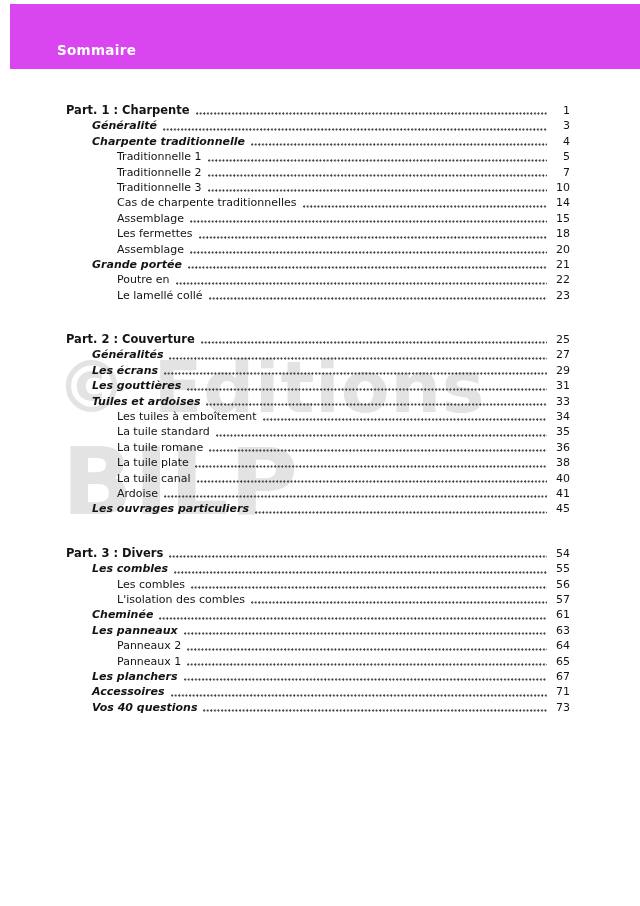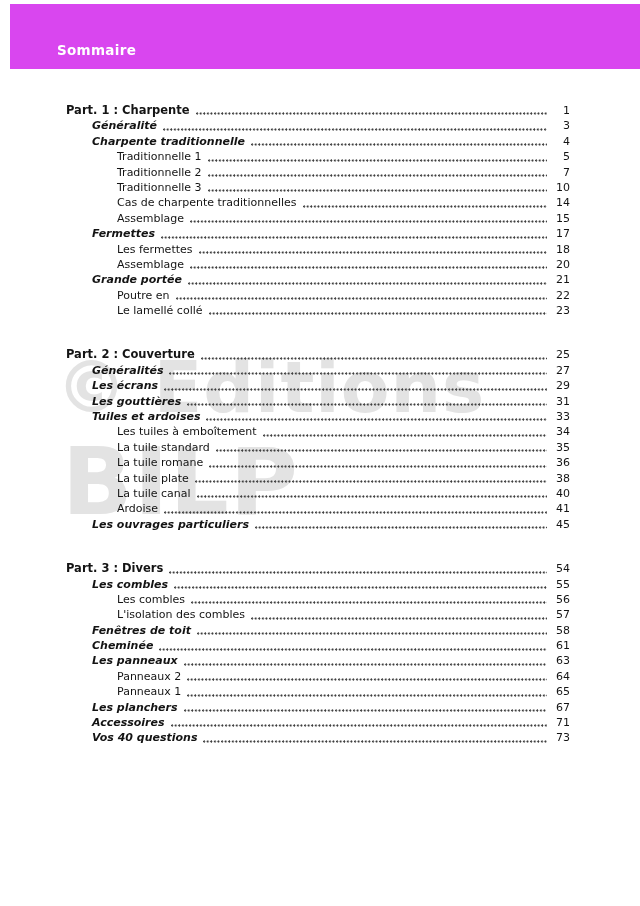--- a/index.html
+++ b/index.html
@@ -23,21 +23,21 @@
     position:absolute; z-index:0; color:#e3e3e3; font-weight:bold;
     line-height:1; white-space:nowrap; user-select:none;
   }
   .wm-line1 { left:56px; top:352px; font-size:71px; letter-spacing:1px; }
   .wm-line2 { left:62px; top:436px; font-size:93px; letter-spacing:1px; }
   .toc {
     position:absolute; left:66px; top:103px; width:504px; z-index:1;
   }
   .section + .section { margin-top:29px; }
   .row {
-    display:flex; align-items:flex-end;
+    display:flex; align-items:flex-start;
     height:15.4px; line-height:15.4px;
     font-size:11px; color:#141414;
   }
   .row .label { white-space:nowrap; }
   .level0 { font-weight:bold; font-size:11.5px; }
   .level1 .label { font-weight:bold; font-style:italic; padding-left:26px; }
   .level2 .label { padding-left:51px; }
   .leader {
     flex:1; align-self:flex-end;
     height:3px; margin:0 3px 3px 6px;
@@ -95,25 +95,20 @@
       <div class="row level2">
         <span class="label">Cas de charpente traditionnelles</span>
         <span class="leader"></span>
         <span class="pagenum">14</span>
       </div>
       <div class="row level2">
         <span class="label">Assemblage</span>
         <span class="leader"></span>
         <span class="pagenum">15</span>
       </div>
-      <div class="row level1">
-        <span class="label">Fermettes</span>
-        <span class="leader"></span>
-        <span class="pagenum">17</span>
-      </div>
       <div class="row level2">
         <span class="label">Les fermettes</span>
         <span class="leader"></span>
         <span class="pagenum">18</span>
       </div>
       <div class="row level2">
         <span class="label">Assemblage</span>
         <span class="leader"></span>
         <span class="pagenum">20</span>
       </div>
@@ -210,25 +205,20 @@
         <span class="label">Les combles</span>
         <span class="leader"></span>
         <span class="pagenum">56</span>
       </div>
       <div class="row level2">
         <span class="label">L'isolation des combles</span>
         <span class="leader"></span>
         <span class="pagenum">57</span>
       </div>
       <div class="row level1">
-        <span class="label">Fenêtres de toit</span>
-        <span class="leader"></span>
-        <span class="pagenum">58</span>
-      </div>
-      <div class="row level1">
         <span class="label">Cheminée</span>
         <span class="leader"></span>
         <span class="pagenum">61</span>
       </div>
       <div class="row level1">
         <span class="label">Les panneaux</span>
         <span class="leader"></span>
         <span class="pagenum">63</span>
       </div>
       <div class="row level2">

